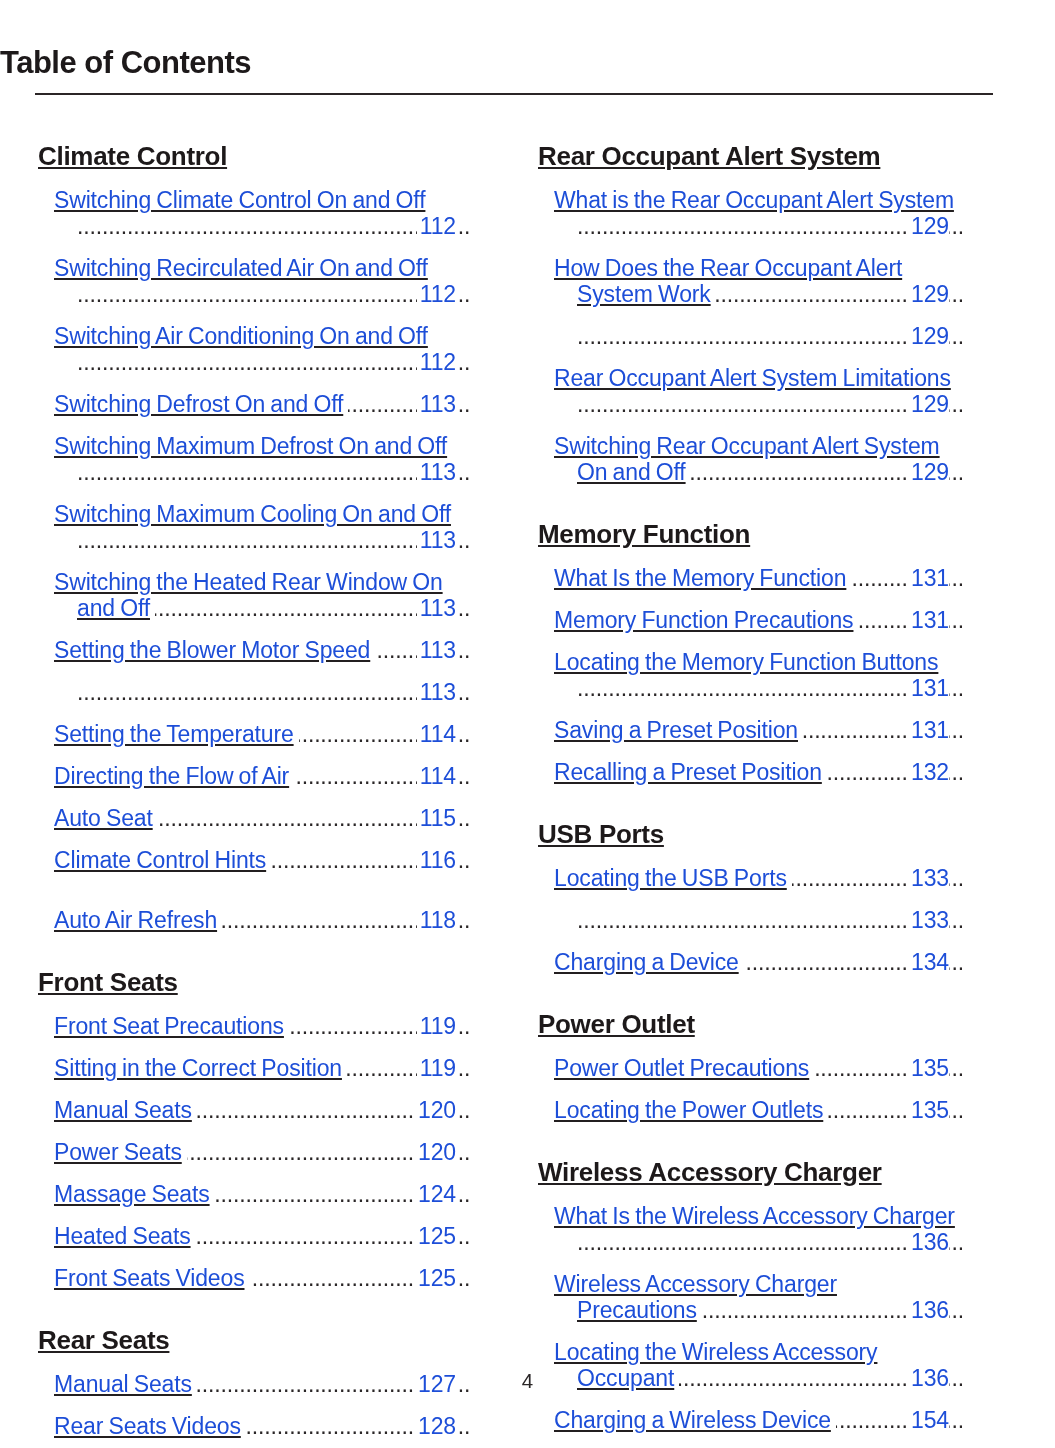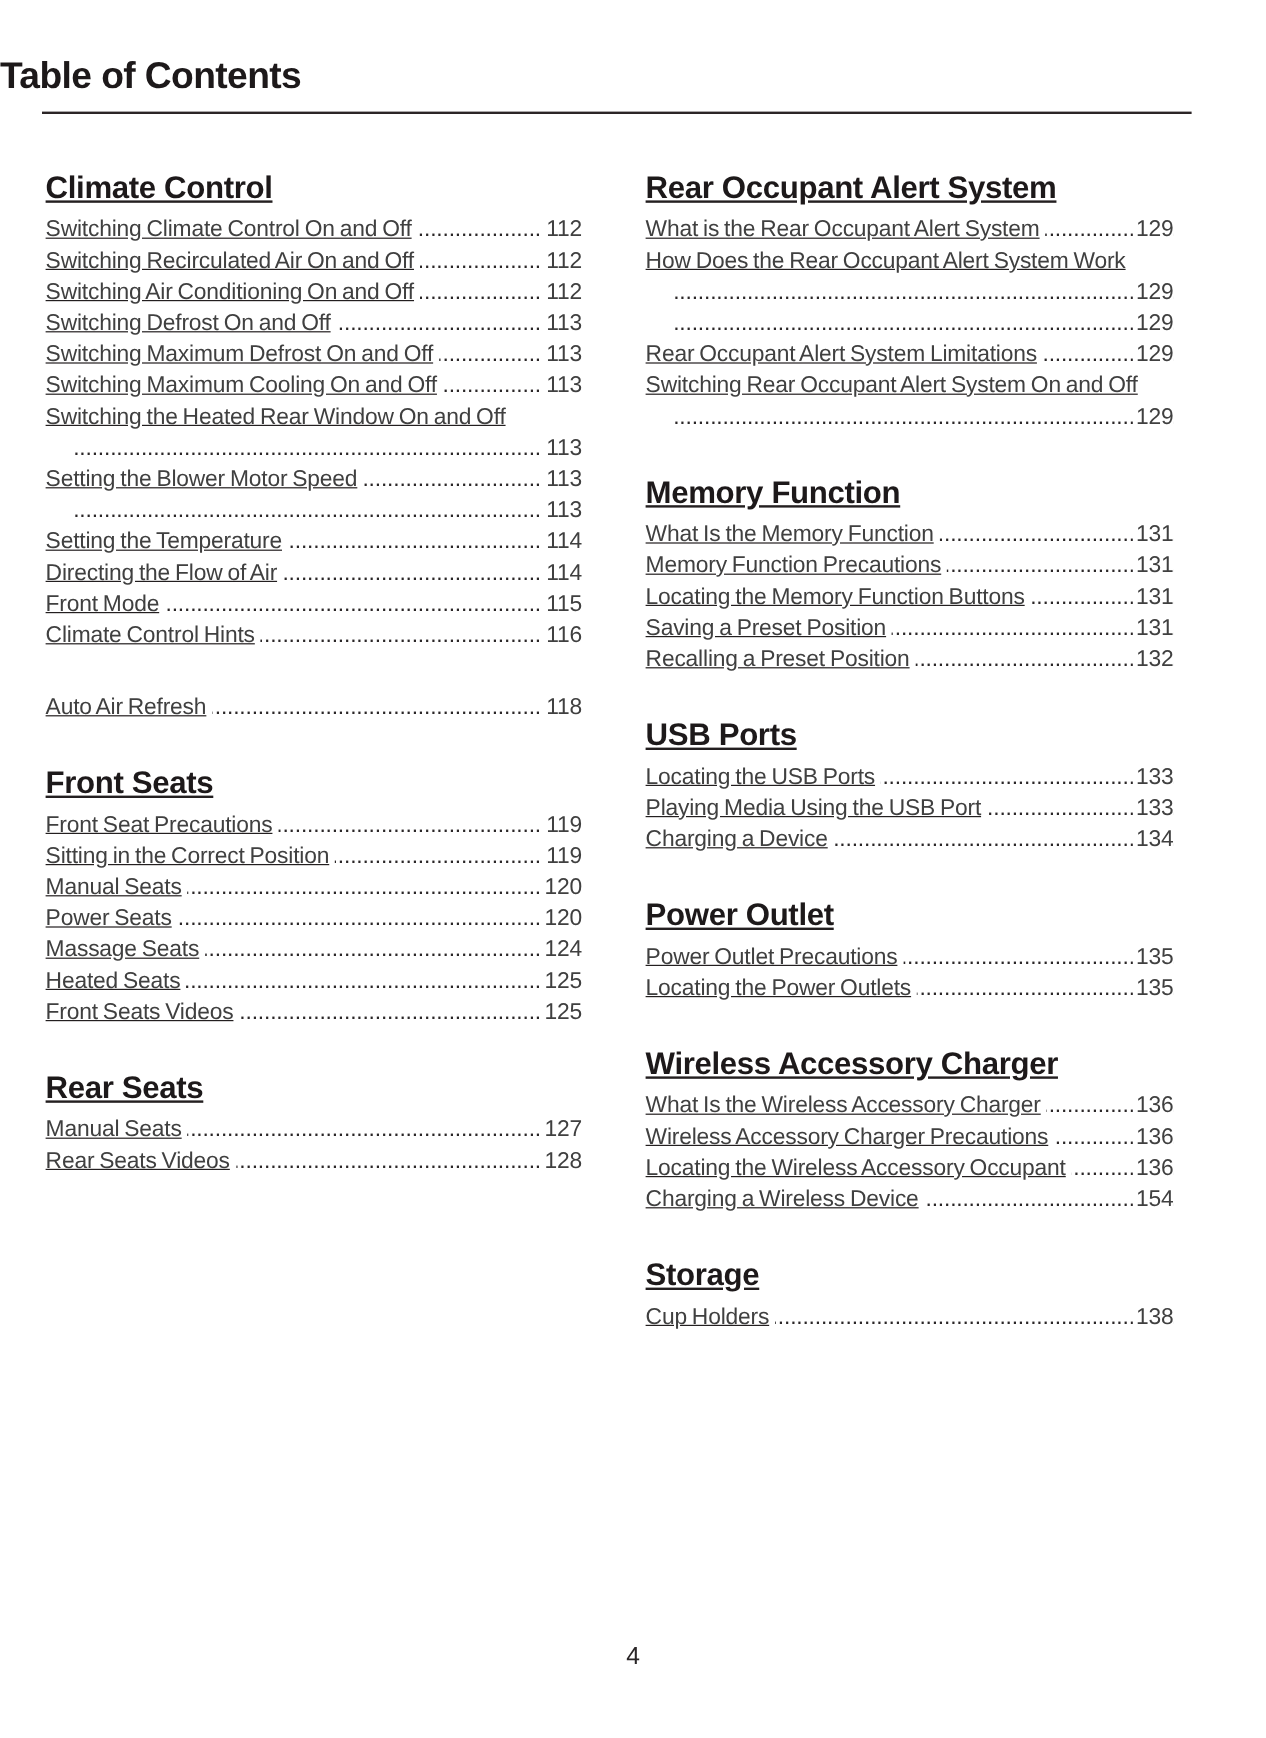--- a/index.html
+++ b/index.html
@@ -40,29 +40,29 @@
     margin: 0 0 8px 0;
     font-size: 26px;
     line-height: 30px;
     font-weight: 800;
     letter-spacing: -0.3px;
     color: #1d191a;
   }
   .section.gap-after-heading h2 { }
 
   .entry {
-    margin: 0;
+    margin: 16px;
     position: relative;
-    font-size: 19px;
+    font-size: 23px;
     line-height: 26px;
     letter-spacing: -0.15px;
     word-spacing: -1px;
     padding-left: 23px;
     text-indent: -23px;
-    color: #404040;
+    color: #1d4ed8;
   }
   .entry .label {
     background: #ffffff;
     padding-right: 5px;
   }
   .entry .gap {
     display: inline-block;
     width: 80px;
     height: 1px;
   }
@@ -75,21 +75,21 @@
     white-space: nowrap;
     text-indent: 0;
     z-index: -1;
     color: #2a2627;
   }
   .entry .dots::before {
     content: "........................................................................................................................................................";
   }
   .entry .pagenum {
     position: absolute;
-    right: 0; bottom: 0;
+    right: 13px; bottom: 0;
     line-height: 26px;
     background: #ffffff;
     padding-left: 3px;
     text-indent: 0;
   }
   .footer {
     position: absolute;
     top: 1368px;
     left: 0;
     width: 100%;
@@ -127,21 +127,21 @@
   <p class="entry"><span class="label">Switching the Heated Rear Window On and Off</span><span class="gap"></span><span class="dots"></span><span class="pagenum">113</span></p>
 
   <p class="entry"><span class="label">Setting the Blower Motor Speed</span><span class="gap"></span><span class="dots"></span><span class="pagenum">113</span></p>
 
   <p class="entry"><span class="gap"></span><span class="dots"></span><span class="pagenum">113</span></p>
 
   <p class="entry"><span class="label">Setting the Temperature</span><span class="gap"></span><span class="dots"></span><span class="pagenum">114</span></p>
 
   <p class="entry"><span class="label">Directing the Flow of Air</span><span class="gap"></span><span class="dots"></span><span class="pagenum">114</span></p>
 
-  <p class="entry"><span class="label">Front Mode</span><span class="gap"></span><span class="dots"></span><span class="pagenum">115</span></p>
+  <p class="entry"><span class="label">Auto Seat</span><span class="gap"></span><span class="dots"></span><span class="pagenum">115</span></p>
 
   <p class="entry"><span class="label">Climate Control Hints</span><span class="gap"></span><span class="dots"></span><span class="pagenum">116</span></p>
 </div>
   </section>
 
   <section class="section">
     <div class="entries">
   <p class="entry"><span class="label">Auto Air Refresh</span><span class="gap"></span><span class="dots"></span><span class="pagenum">118</span></p>
 </div>
   </section>
@@ -203,21 +203,21 @@
 
   <p class="entry"><span class="label">Recalling a Preset Position</span><span class="gap"></span><span class="dots"></span><span class="pagenum">132</span></p>
 </div>
   </section>
 
   <section class="section">
     <h2>USB Ports</h2>
     <div class="entries">
   <p class="entry"><span class="label">Locating the USB Ports</span><span class="gap"></span><span class="dots"></span><span class="pagenum">133</span></p>
 
-  <p class="entry"><span class="label">Playing Media Using the USB Port</span><span class="gap"></span><span class="dots"></span><span class="pagenum">133</span></p>
+  <p class="entry"><span class="gap"></span><span class="dots"></span><span class="pagenum">133</span></p>
 
   <p class="entry"><span class="label">Charging a Device</span><span class="gap"></span><span class="dots"></span><span class="pagenum">134</span></p>
 </div>
   </section>
 
   <section class="section">
     <h2>Power Outlet</h2>
     <div class="entries">
   <p class="entry"><span class="label">Power Outlet Precautions</span><span class="gap"></span><span class="dots"></span><span class="pagenum">135</span></p>
 

